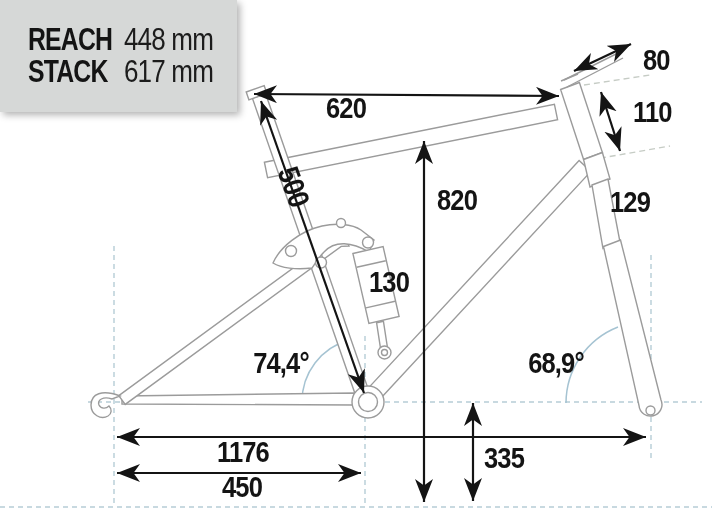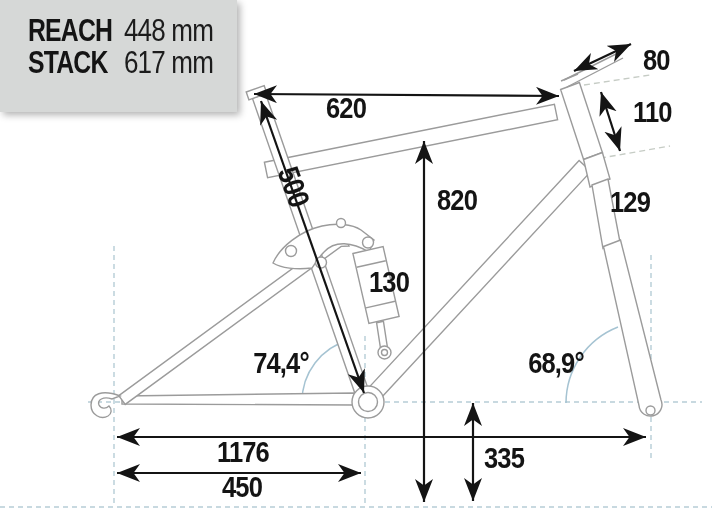--- a/index.html
+++ b/index.html
@@ -4,21 +4,21 @@
 <style>
   html,body{margin:0;padding:0;background:#ffffff;}
   #stage{
     position:relative;width:712px;height:517px;background:#ffffff;overflow:hidden;
     font-family:"Liberation Sans",sans-serif;
   }
   
   .spec-panel{
     position:absolute;left:0;top:0;width:237px;height:112px;
     background:#d6d8d7;box-shadow:3px 3px 7px rgba(0,0,0,.30);
-    padding-top:15px;box-sizing:border-box;
+    padding-top:24px;box-sizing:border-box;
   }
   .spec-row{position:relative;height:32px;line-height:32px;white-space:nowrap;}
   .spec-label{
     display:inline-block;margin-left:28px;font-size:31px;font-weight:700;color:#141414;
     letter-spacing:-1px;transform:scaleX(.80);transform-origin:0 50%;
   }
   .spec-row:nth-child(3) .spec-label{margin-left:13px;}
   .spec-value{
     position:absolute;right:24px;top:0;font-size:31px;font-weight:400;color:#1c1c1c;
     letter-spacing:-1px;transform:scaleX(.84);transform-origin:100% 50%;

